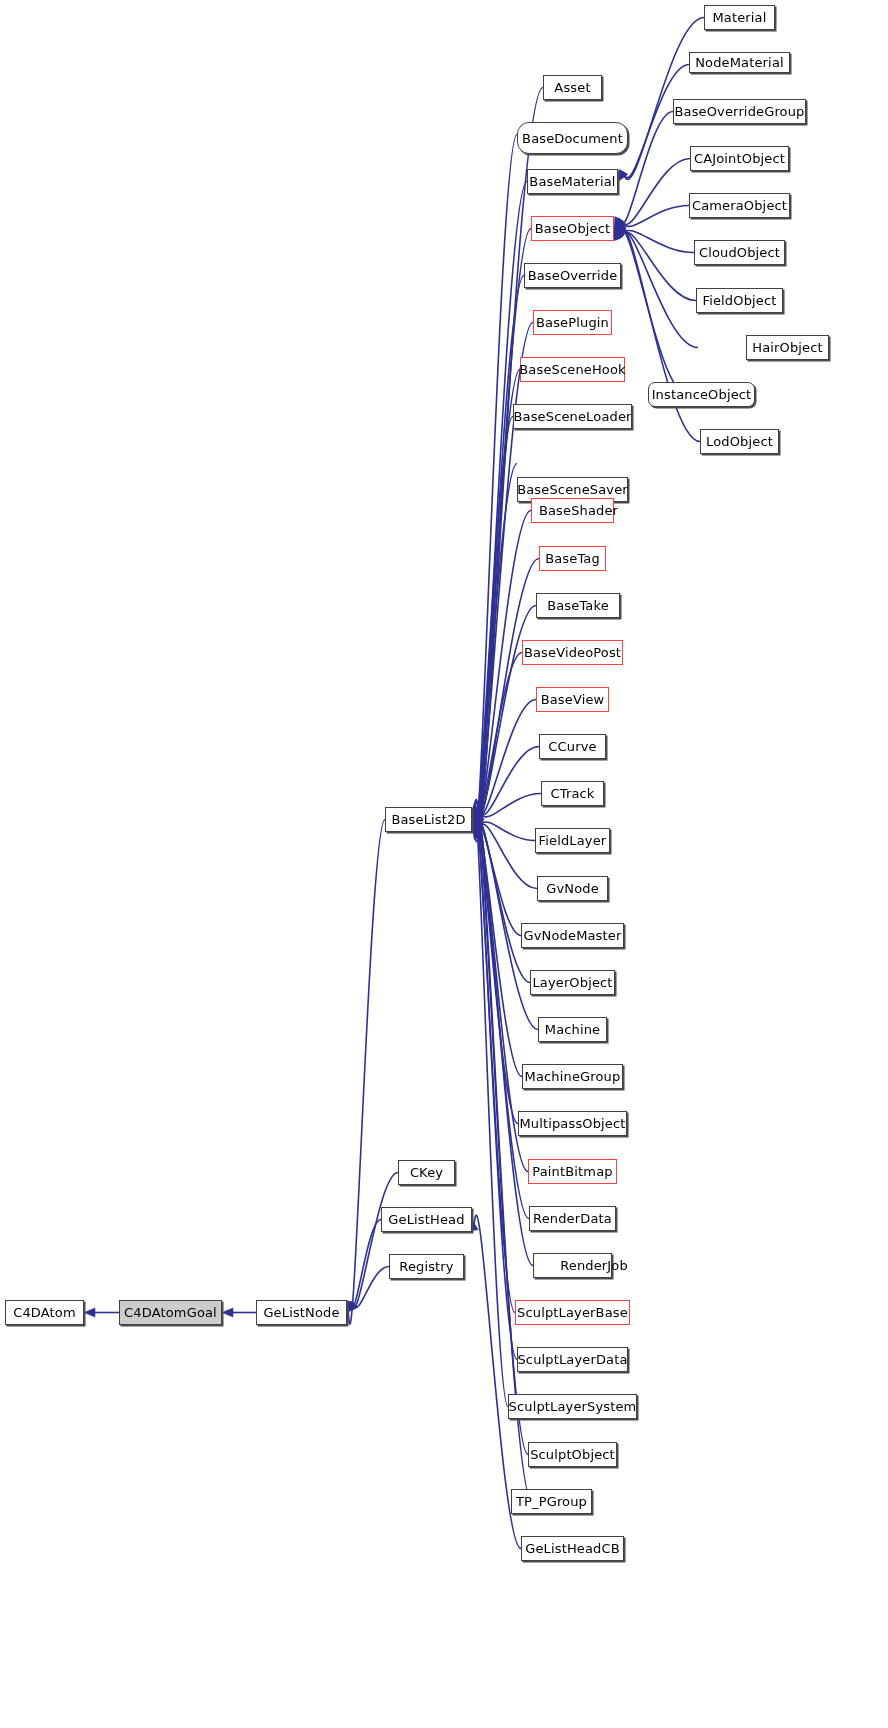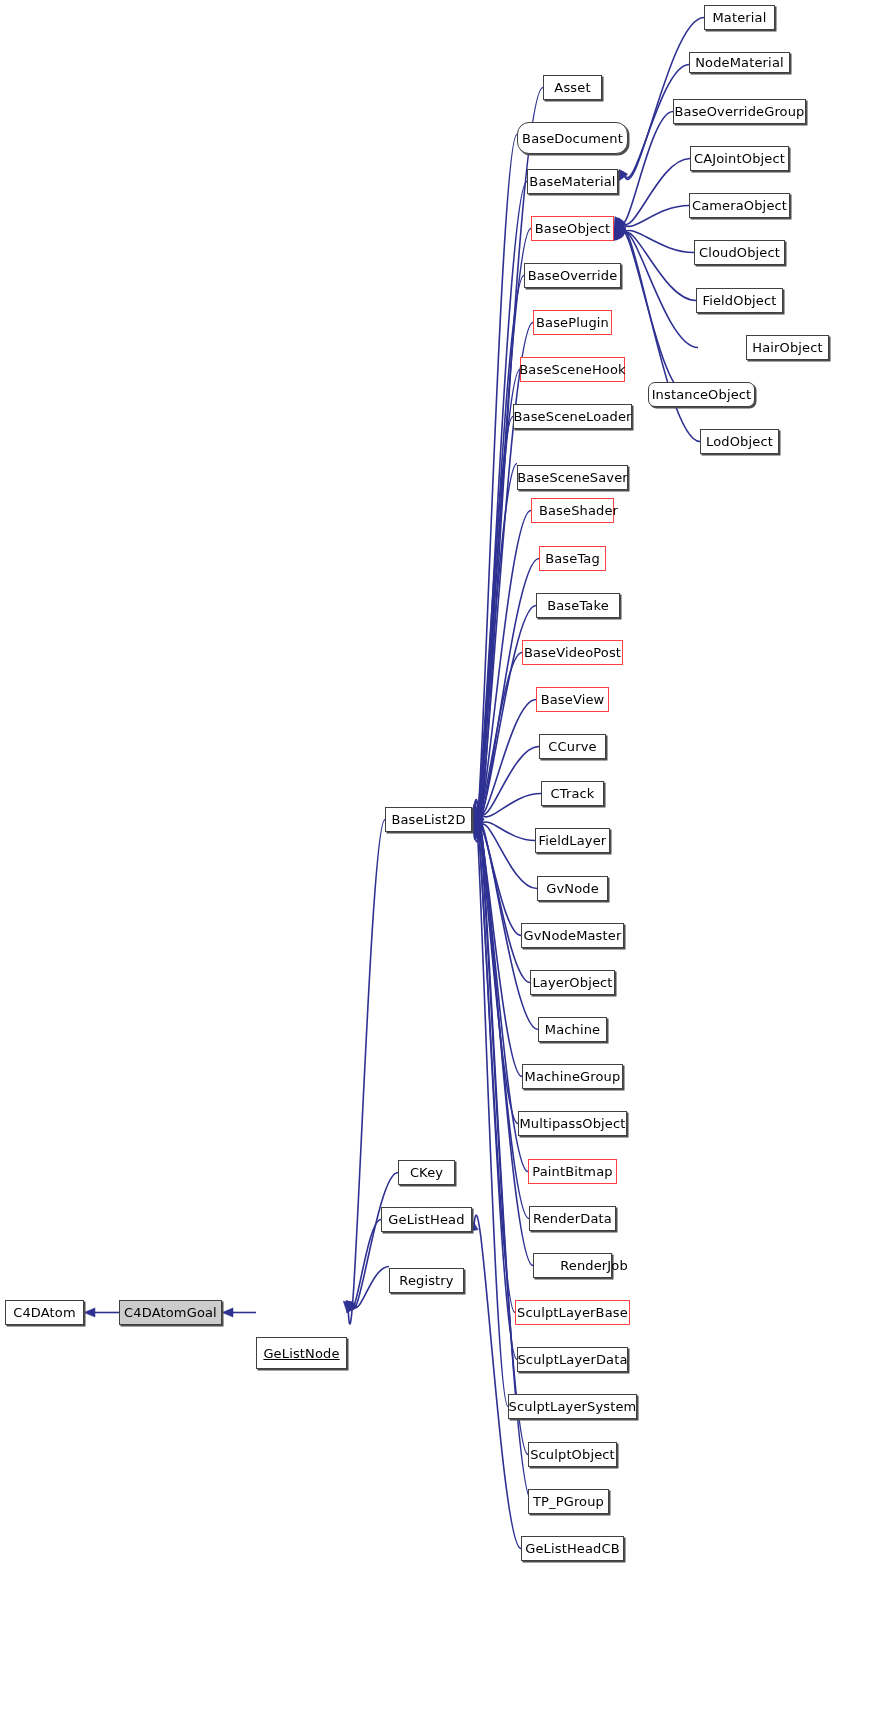--- a/index.html
+++ b/index.html
@@ -162,30 +162,30 @@
       <path class="edge" d="M 700 441.5 C 663.88 441.5, 630.1583017570676 174.79997993320248, 618.1183017570677 238.69997993320248"></path>
       <polygon class="arrowhead" points="614,228.5 622.3837479109524,236.97778101661055 613.852855603183,240.42217884979442"></polygon>
     </svg>
   <div id="node-layer">
       <div class="node-box" style="left: 5px; top: 1300px; width: 79px; height: 25px;">
         <span>C4DAtom</span>
       </div>
       <div class="node-box filled" style="left: 119px; top: 1300px; width: 103px; height: 25px;">
         <span>C4DAtomGoal</span>
       </div>
-      <div class="node-box" style="left: 256px; top: 1337px; width: 91px; height: 32px; text-decoration: underline;">
+      <div class="node-box" style="left: 256px; top: 1300px; width: 91px; height: 25px;">
         <span>GeListNode</span>
       </div>
       <div class="node-box" style="left: 398px; top: 1160px; width: 57px; height: 25px;">
         <span>CKey</span>
       </div>
       <div class="node-box" style="left: 381px; top: 1207px; width: 91px; height: 25px;">
         <span>GeListHead</span>
       </div>
-      <div class="node-box" style="left: 389px; top: 1254px; width: 75px; height: 25px; margin-top: 14px;">
+      <div class="node-box" style="left: 389px; top: 1254px; width: 75px; height: 25px;">
         <span>Registry</span>
       </div>
       <div class="node-box" style="left: 385px; top: 807px; width: 87px; height: 25px;">
         <span>BaseList2D</span>
       </div>
       <div class="node-box" style="left: 543px; top: 75px; width: 59px; height: 25px;">
         <span>Asset</span>
       </div>
       <div class="node-box" style="left: 517px; top: 122px; width: 111px; height: 32px; border-radius: 12px;">
         <span>BaseDocument</span>
@@ -201,21 +201,21 @@
       </div>
       <div class="node-box red" style="left: 533px; top: 310px; width: 79px; height: 25px;">
         <span>BasePlugin</span>
       </div>
       <div class="node-box red" style="left: 520px; top: 357px; width: 105px; height: 25px;">
         <span>BaseSceneHook</span>
       </div>
       <div class="node-box" style="left: 513px; top: 404px; width: 119px; height: 25px;">
         <span>BaseSceneLoader</span>
       </div>
-      <div class="node-box" style="left: 517px; top: 465px; width: 111px; height: 25px; justify-content: center;">
+      <div class="node-box" style="left: 517px; top: 477px; width: 111px; height: 25px; justify-content: center;">
         <span>BaseSceneSaver</span>
       </div>
       <div class="node-box red" style="left: 531px; top: 498px; width: 83px; height: 25px; padding-left: 12px;">
         <span>BaseShader</span>
       </div>
       <div class="node-box red" style="left: 539px; top: 546px; width: 67px; height: 25px;">
         <span>BaseTag</span>
       </div>
       <div class="node-box" style="left: 536px; top: 593px; width: 84px; height: 25px;">
         <span>BaseTake</span>
@@ -267,21 +267,21 @@
       </div>
       <div class="node-box" style="left: 517px; top: 1347px; width: 111px; height: 25px;">
         <span>SculptLayerData</span>
       </div>
       <div class="node-box" style="left: 508px; top: 1394px; width: 129px; height: 25px;">
         <span>SculptLayerSystem</span>
       </div>
       <div class="node-box" style="left: 528px; top: 1442px; width: 89px; height: 25px;">
         <span>SculptObject</span>
       </div>
-      <div class="node-box" style="left: 528px; top: 1489px; width: 81px; height: 25px;">
+      <div class="node-box" style="left: 511px; top: 1489px; width: 81px; height: 25px;">
         <span>TP_PGroup</span>
       </div>
       <div class="node-box" style="left: 521px; top: 1536px; width: 103px; height: 25px;">
         <span>GeListHeadCB</span>
       </div>
       <div class="node-box" style="left: 704px; top: 5px; width: 71px; height: 25px;">
         <span>Material</span>
       </div>
       <div class="node-box" style="left: 689px; top: 52px; width: 101px; height: 21px;">
         <span>NodeMaterial</span>

